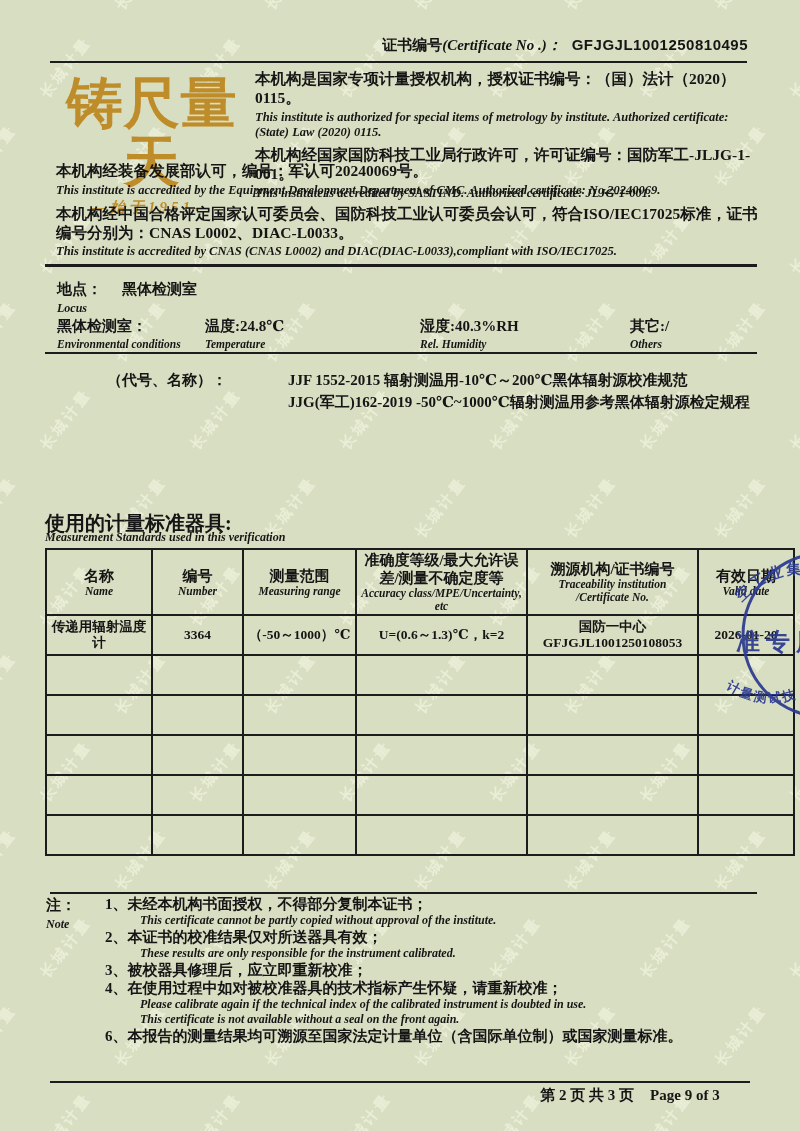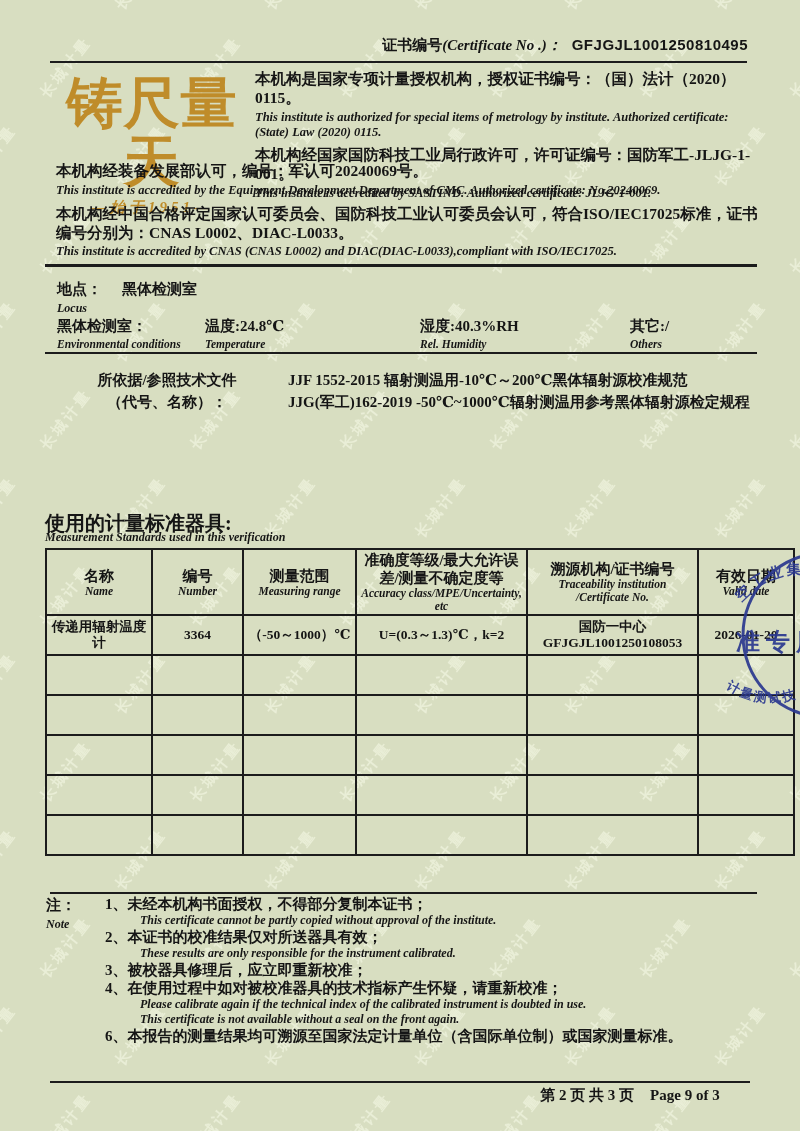--- a/index.html
+++ b/index.html
@@ -193,21 +193,20 @@
     <div class="env-zh x-1">温度:24.8℃</div>
     <div class="env-zh x-2">湿度:40.3%RH</div>
     <div class="env-zh x-3">其它:/</div>
     <div class="env-en x-0">Environmental conditions</div>
     <div class="env-en x-1">Temperature</div>
     <div class="env-en x-2">Rel. Humidity</div>
     <div class="env-en x-3">Others</div>
     <div class="rule rule-2"></div>
 
     <div class="ref-label">
-      <div>所依据/参照技术文件</div>
       <div>（代号、名称）：</div>
     </div>
     <div class="ref-docs">
       <div>JJF 1552-2015  辐射测温用-10℃～200℃黑体辐射源校准规范</div>
       <div>JJG(军工)162-2019  -50℃~1000℃辐射测温用参考黑体辐射源检定规程</div>
     </div>
 
     <div class="std-title-zh">使用的计量标准器具:</div>
     <div class="std-title-en">Measurement Standards used in this verification</div>
     <table class="std">
@@ -243,21 +242,21 @@
             <td>
               <div class="td-line">传递用辐射温度计</div>
             </td>
             <td>
               <div class="td-line">3364</div>
             </td>
             <td>
               <div class="td-line">（-50～1000）℃</div>
             </td>
             <td>
-              <div class="td-line">U=(0.3～1.3)℃，k=2</div>
+              <div class="td-line">U=(0.6～1.3)℃，k=2</div>
             </td>
             <td>
               <div class="td-line">国防一中心</div>
               <div class="td-line">GFJGJL1001250108053</div>
             </td>
             <td>
               <div class="td-line">2026-01-20</div>
             </td>
           </tr>
           <tr style="height:40px">

